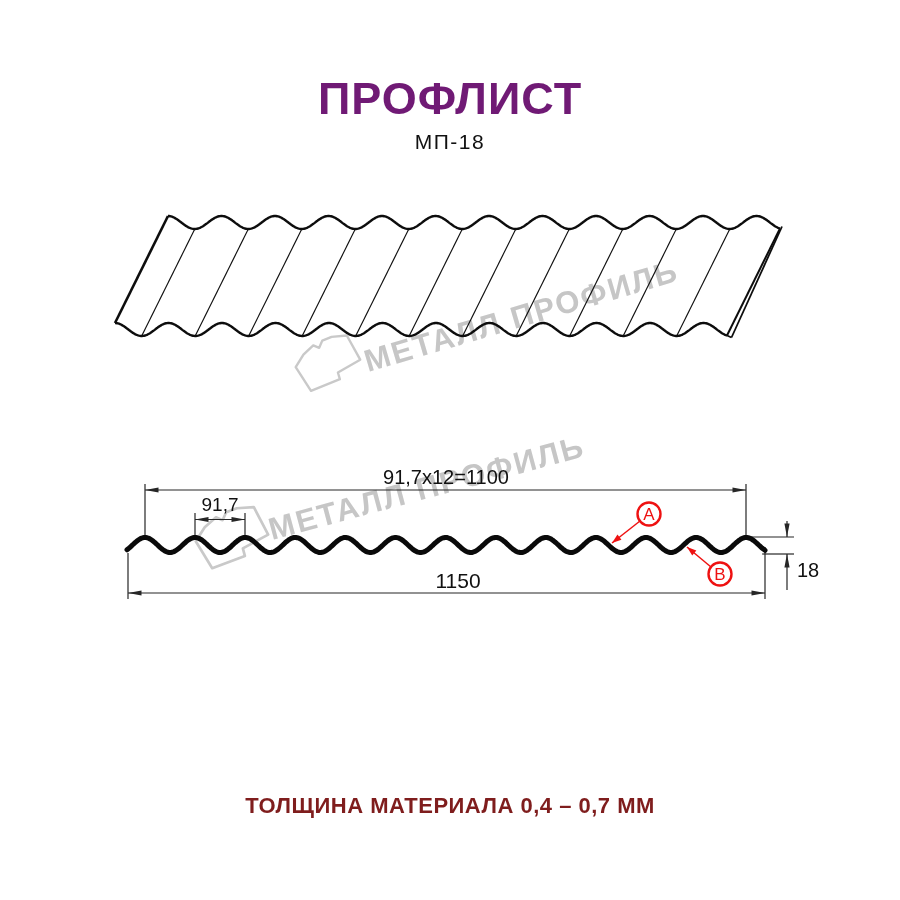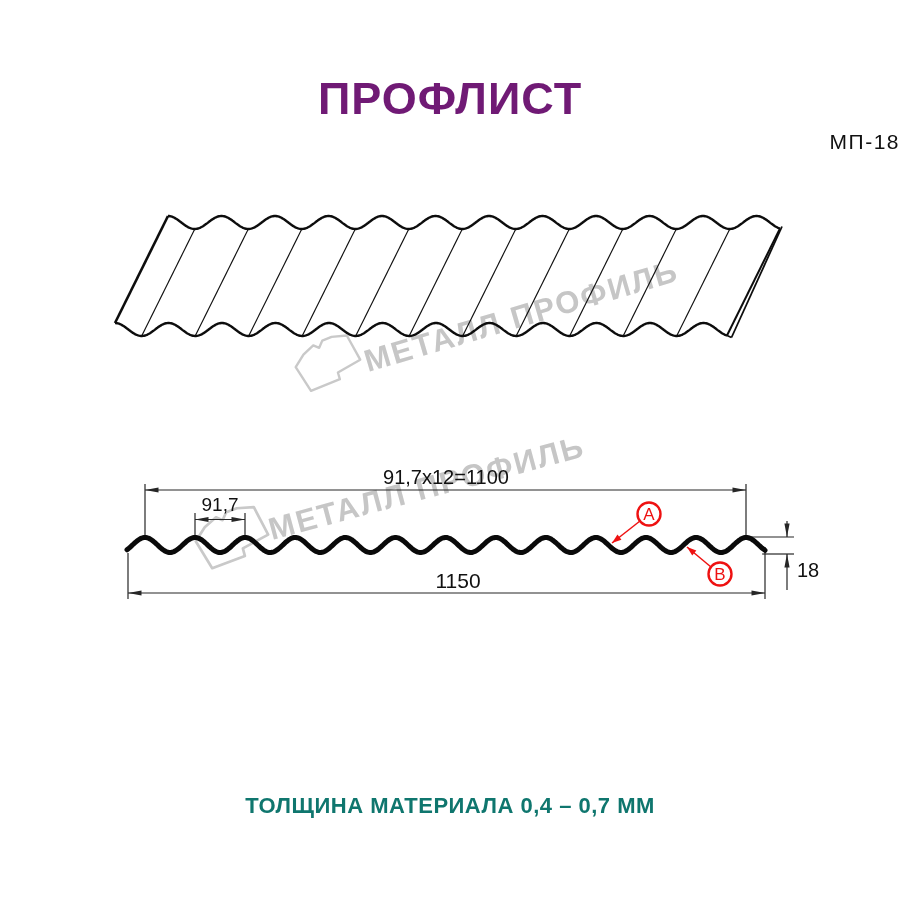--- a/index.html
+++ b/index.html
@@ -1,23 +1,23 @@
 <!DOCTYPE html>
 <html><head>
 <meta charset="utf-8">
 <style>
   html,body{margin:0;padding:0;background:#ffffff;}
   .page{position:relative;width:900px;height:900px;background:#ffffff;overflow:hidden;
         font-family:"Liberation Sans",sans-serif;}
   .title{position:absolute;top:76px;left:0;width:900px;text-align:center;
          font-size:45px;font-weight:800;letter-spacing:1px;color:#701a75;line-height:1;}
-  .subtitle{position:absolute;top:131px;left:0;width:900px;text-align:right;
+  .subtitle{position:absolute;top:131px;left:0;width:900px;text-align:center;
          font-size:21px;font-weight:500;letter-spacing:1.5px;color:#111;line-height:1;}
   .footer{position:absolute;top:795px;left:0;width:900px;text-align:center;
-         font-size:22px;font-weight:600;letter-spacing:0.5px;color:#0f766e;line-height:1;}
+         font-size:22px;font-weight:600;letter-spacing:0.5px;color:#7f1d1d;line-height:1;}
   svg{position:absolute;top:0;left:0;}
   .wm-text{font-family:"Liberation Sans",sans-serif;font-size:31px;font-weight:700;
            letter-spacing:2px;fill:#c6c6c6;}
   .wm-logo{fill:none;stroke:#c9c9c9;stroke-width:2.4;stroke-linejoin:round;}
   .dim{stroke:#262626;stroke-width:1.2;fill:none;}
   .dimtxt{font-family:"Liberation Sans",sans-serif;fill:#111;}
   .red-ln{stroke:#ee1111;stroke-width:1.5;fill:none;}
   .red-circ{stroke:#ee1111;stroke-width:2.4;fill:none;}
   .red-txt{font-family:"Liberation Sans",sans-serif;fill:#ee1111;font-size:17px;}
   .sheet{stroke:#0d0d0d;fill:none;}

